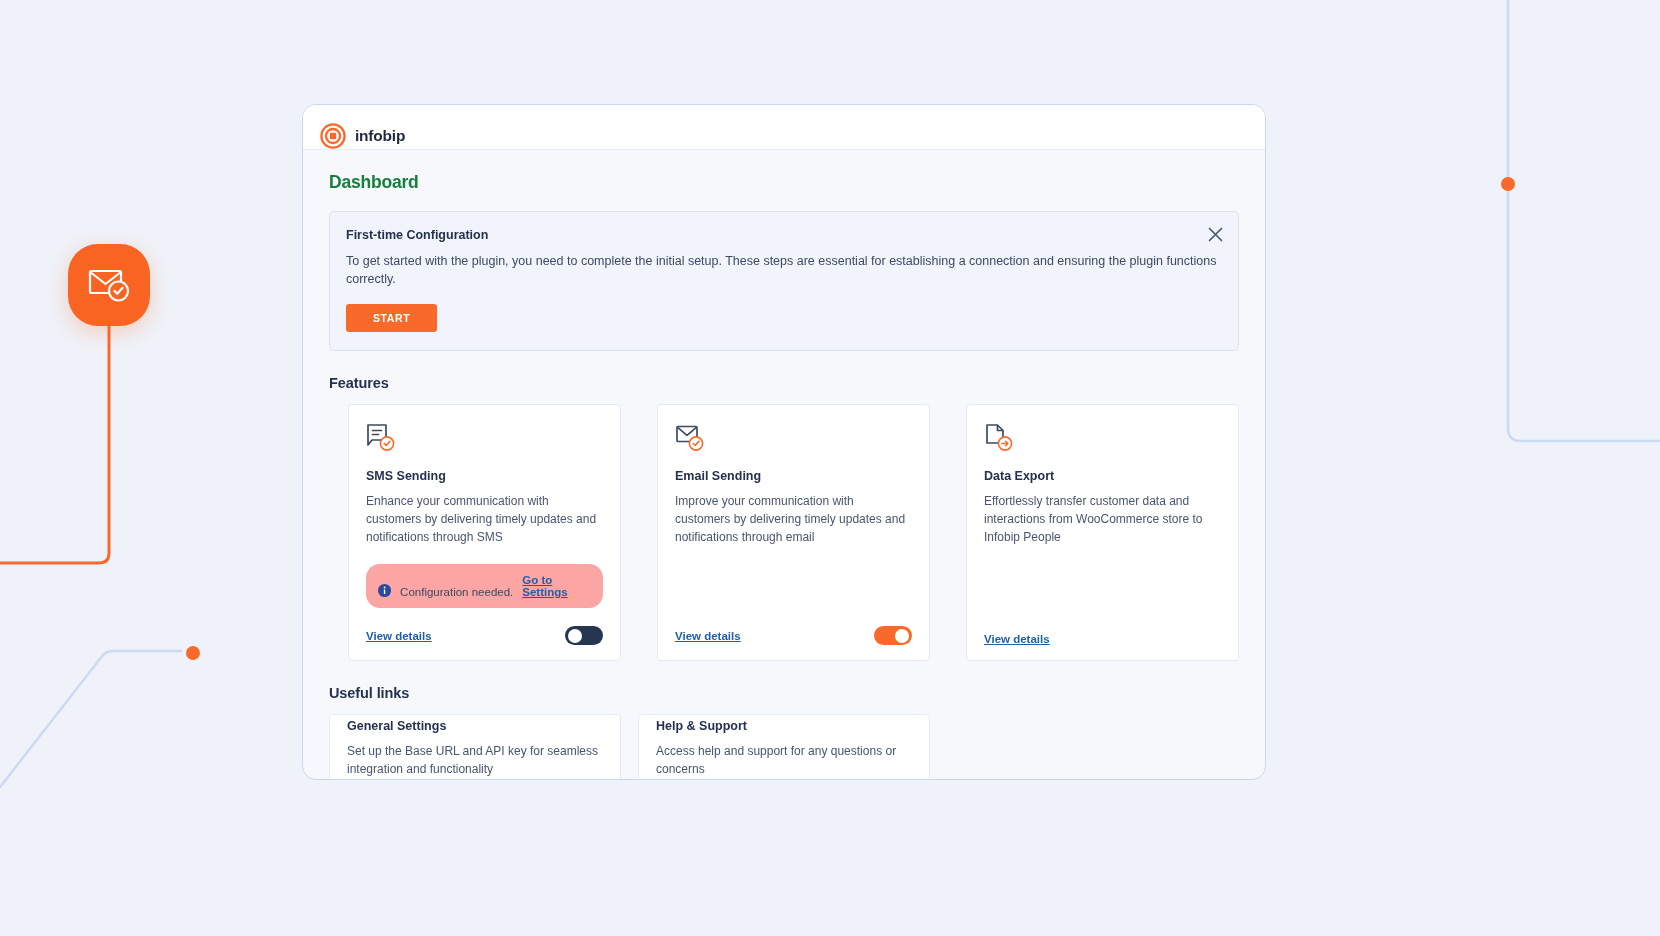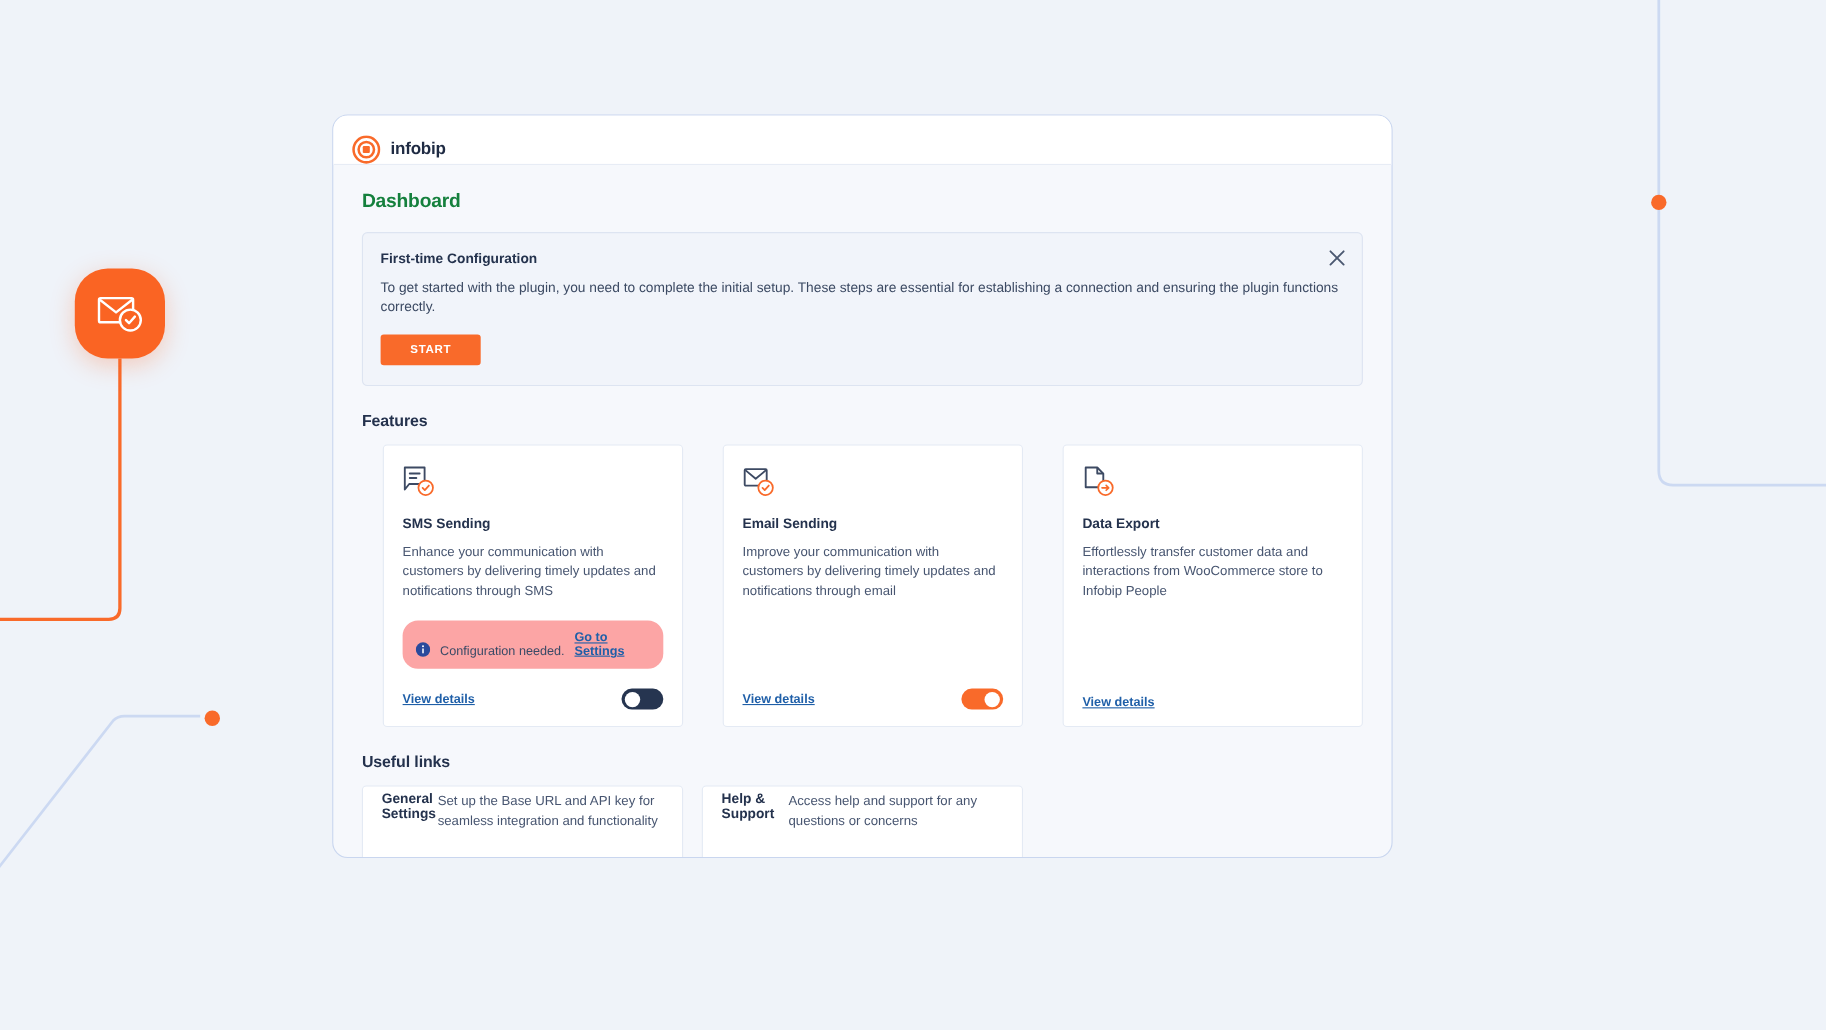--- a/index.html
+++ b/index.html
@@ -243,21 +243,21 @@
     display: grid;
     grid-template-columns: repeat(3, 1fr);
     gap: 17px;
   }
   .link-card {
     background: #ffffff;
     border: 1px solid #e4eaf4;
     border-radius: 4px;
     padding: 4px 17px 16px 17px;
     display: flex;
-    flex-direction: row;
+    flex-direction: column;
     min-height: 120px;
   }
   .link-card.empty {
     background: transparent;
     border: none;
   }
   .link-card-title {
     font-size: 12.5px;
     font-weight: bold;
     color: #24324d;

